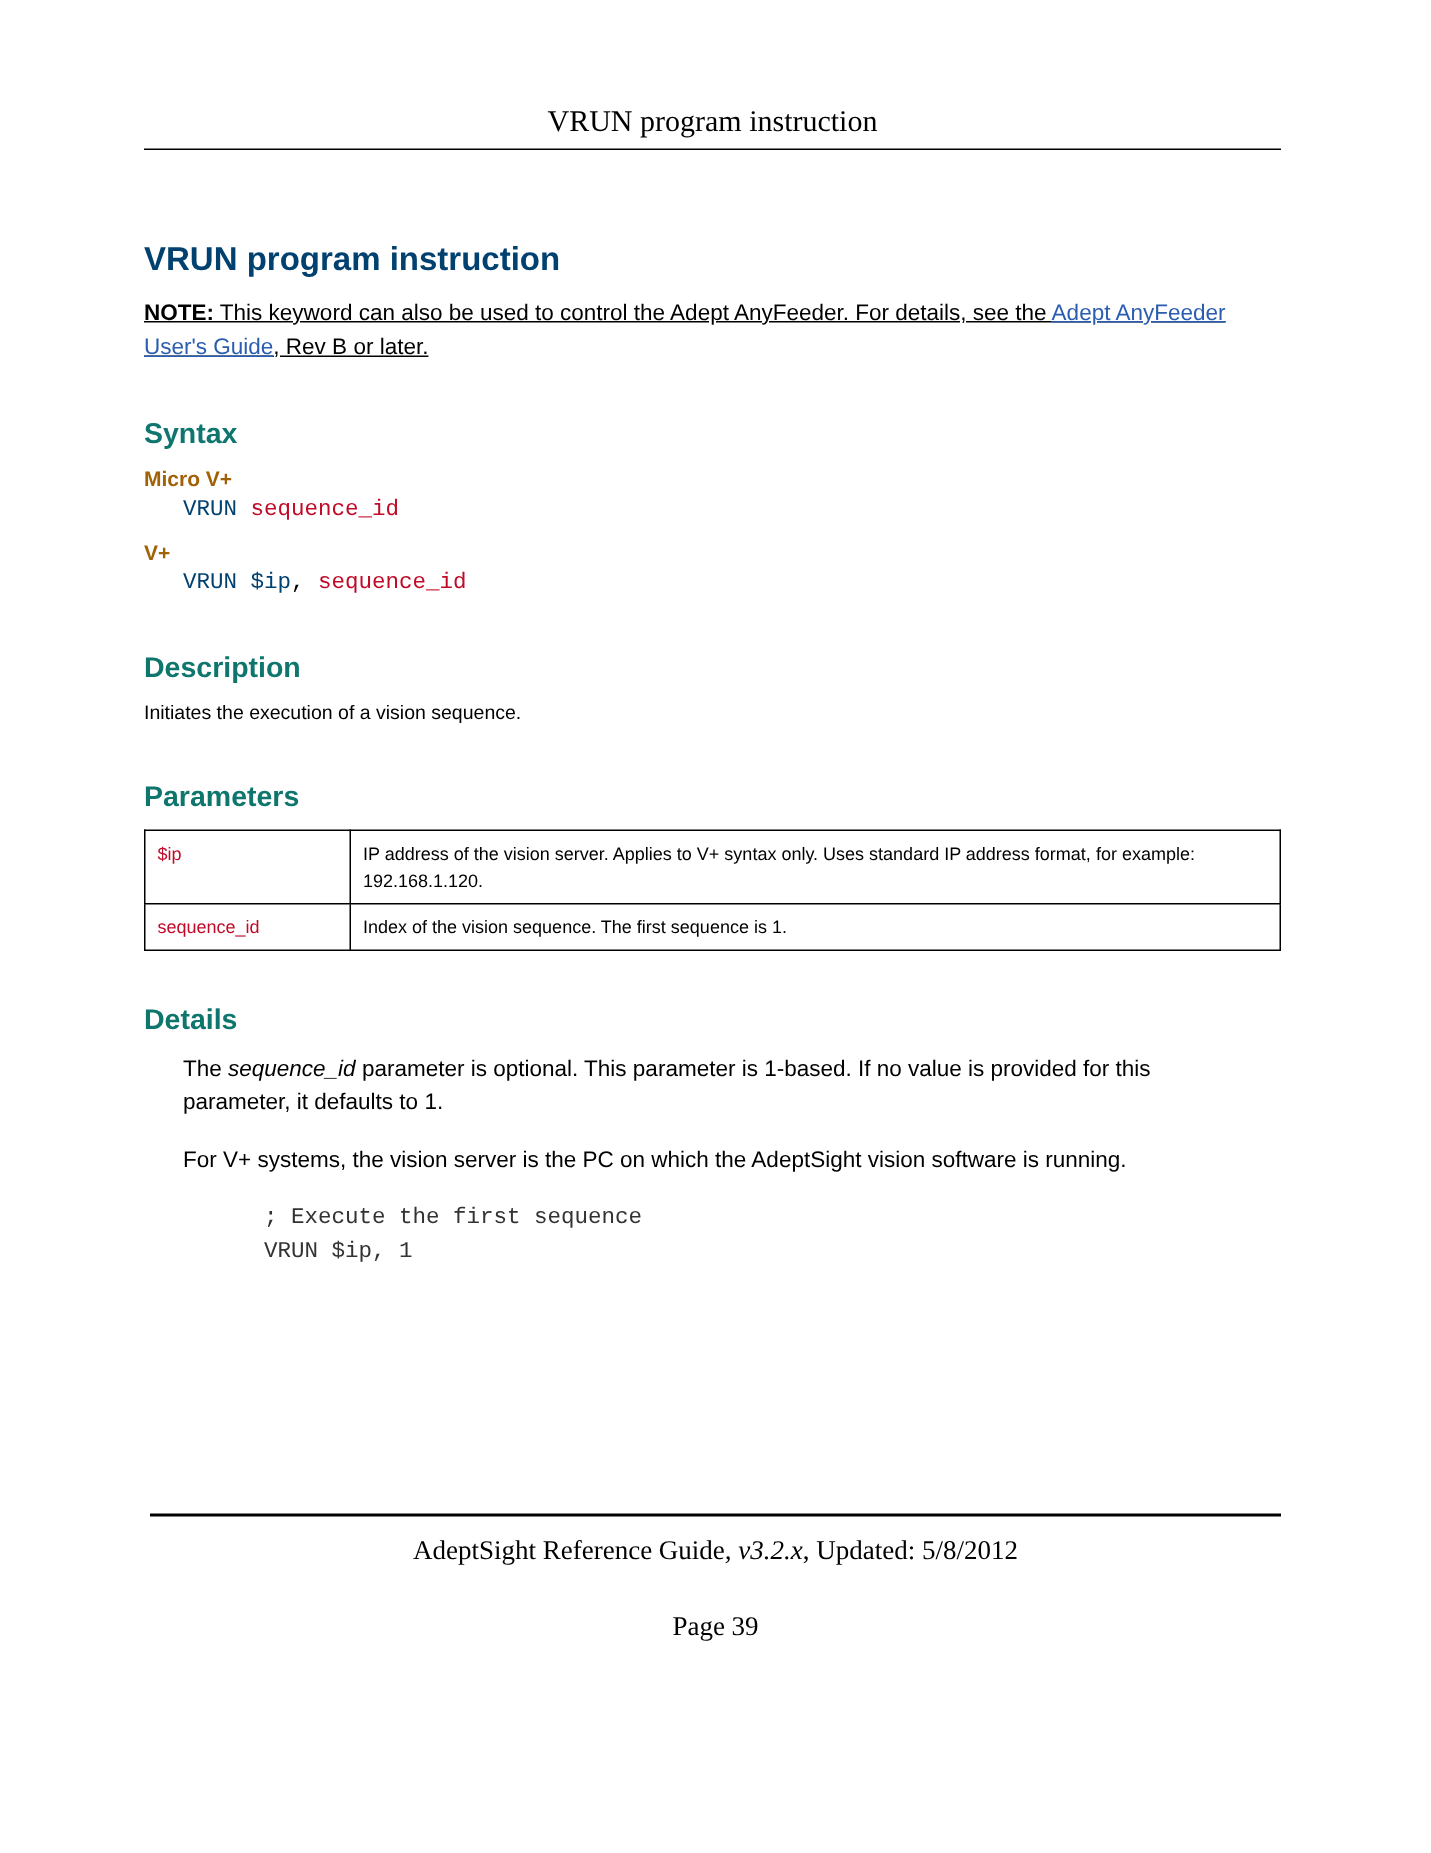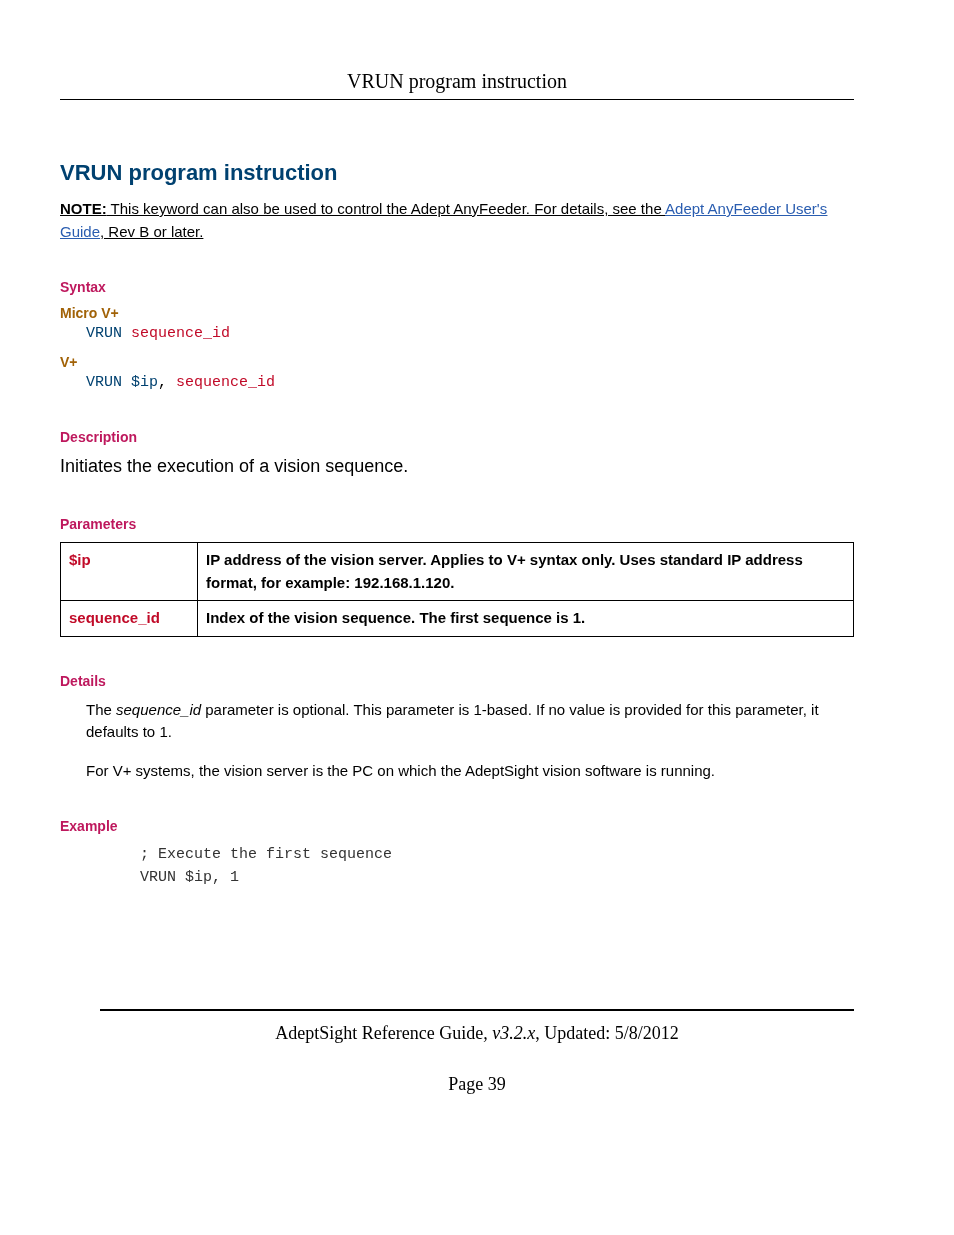--- a/index.html
+++ b/index.html
@@ -5,21 +5,21 @@
   body {
     margin: 0;
     padding: 0;
     font-family: Verdana, Geneva, sans-serif;
     font-size: 14px;
     color: #000;
     background: #fff;
     width: 954px;
   }
   .page {
-    padding: 70px 100px 30px 60px;
+    padding: 70px 100px 30px 96px;
     min-height: 1135px;
     box-sizing: border-box;
     position: relative;
   }
   .running-head {
     font-family: "Times New Roman", Times, serif;
     font-size: 20px;
     text-align: center;
     padding-bottom: 6px;
     border-bottom: 1px solid #000;
@@ -35,51 +35,50 @@
     font-size: 15px;
     line-height: 1.5;
     text-decoration: underline;
   }
   .bold { font-weight: bold; }
   a.link {
     color: #2a5db0;
     text-decoration: underline;
   }
   h2.section {
-    color: #be185d;
-    font-size: 14px;
+    color: #0f766e;
+    font-size: 19px;
     font-weight: bold;
     margin: 36px 0 8px 0;
   }
   .subhead {
     color: #a16207;
     font-size: 14px;
     font-weight: bold;
     margin: 10px 0 2px 0;
   }
   .code-line {
     font-family: "Courier New", monospace;
     font-size: 15px;
     margin-left: 26px;
     line-height: 1.4;
     white-space: pre;
   }
   .kw { color: #004170; font-weight: normal; }
   .param { color: #c10a28; }
   .desc-text {
-    font-size: 18px;
+    font-size: 13px;
     line-height: 1.5;
     margin: 6px 0;
   }
   table.params {
     border-collapse: collapse;
     width: 100%;
     margin: 10px 0 0 0;
-    font-size: 15px;
-    font-weight: bold;
+    font-size: 12px;
   }
   table.params td {
     border: 1px solid #000;
     padding: 6px 8px;
     vertical-align: top;
     line-height: 1.5;
   }
   table.params td.pname {
     color: #c10a28;
     font-family: Verdana, Geneva, sans-serif;
@@ -166,21 +165,20 @@
     </table>
 
   <h2 class="section">Details</h2>
   <div class="details-block">
     <p>
       <span>The </span><span class="italic">sequence_id</span><span> parameter is optional. This parameter is 1-based. If no value is provided for this parameter, it defaults to 1.</span>
     </p>
     <p>For V+ systems, the vision server is the PC on which the AdeptSight vision software is running.</p>
   </div>
 
-  <h2 class="section">Example</h2>
   <div class="example-block">
     <div class="example-line">; Execute the first sequence</div>
     <div class="example-line">VRUN $ip, 1</div>
   </div>
 
   <div class="footer">
     <div class="footer-rule"></div>
     <div class="footer-text">
       <span>AdeptSight Reference Guide</span><span class="italic">, </span><span class="italic">v3.2.x</span><span>, Updated: 5/8/2012</span>
     </div>

